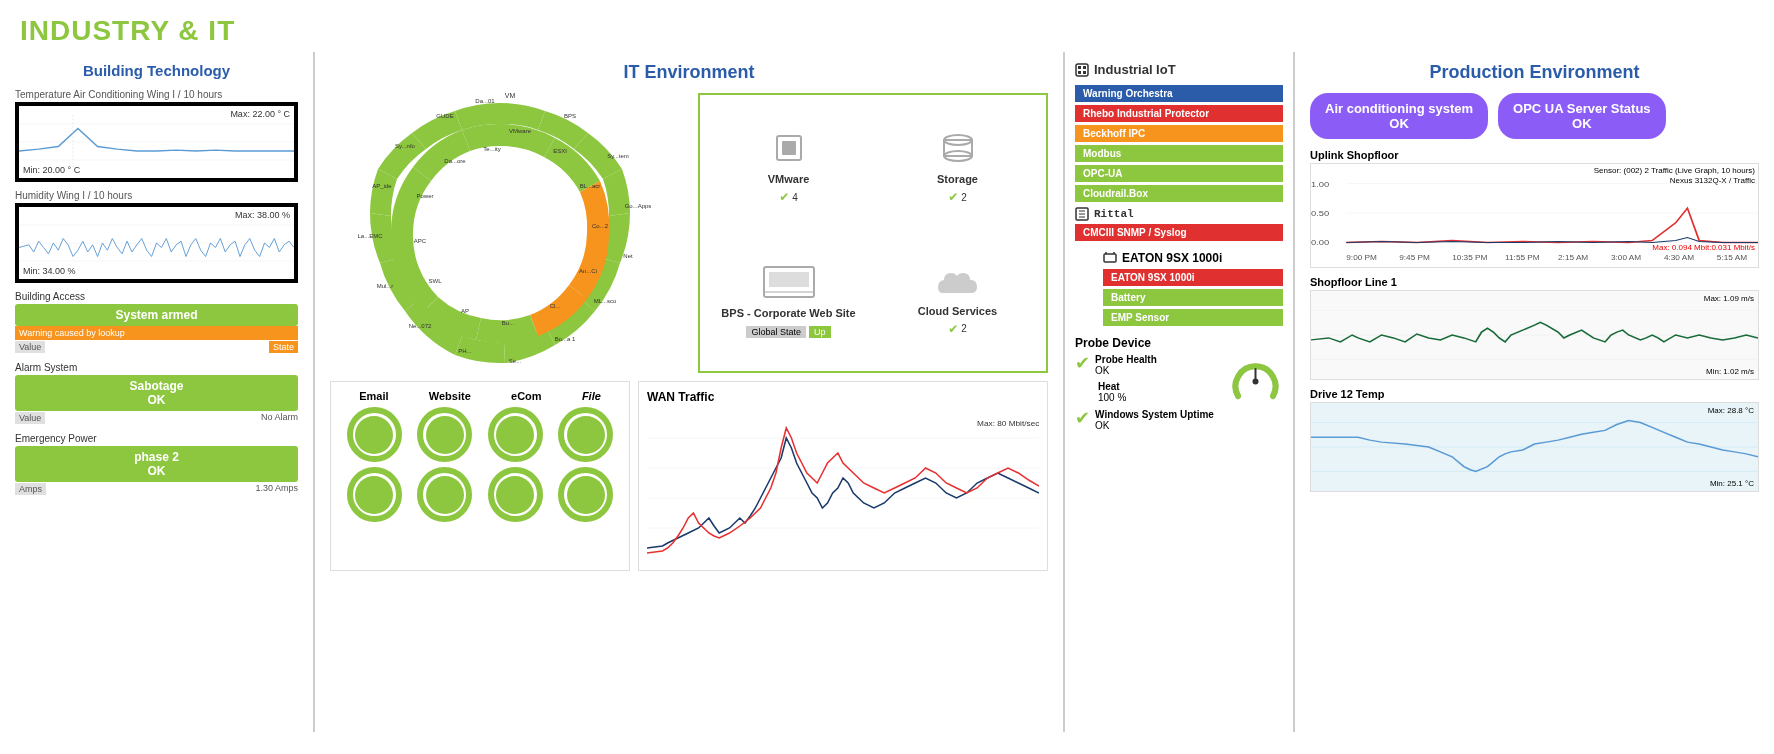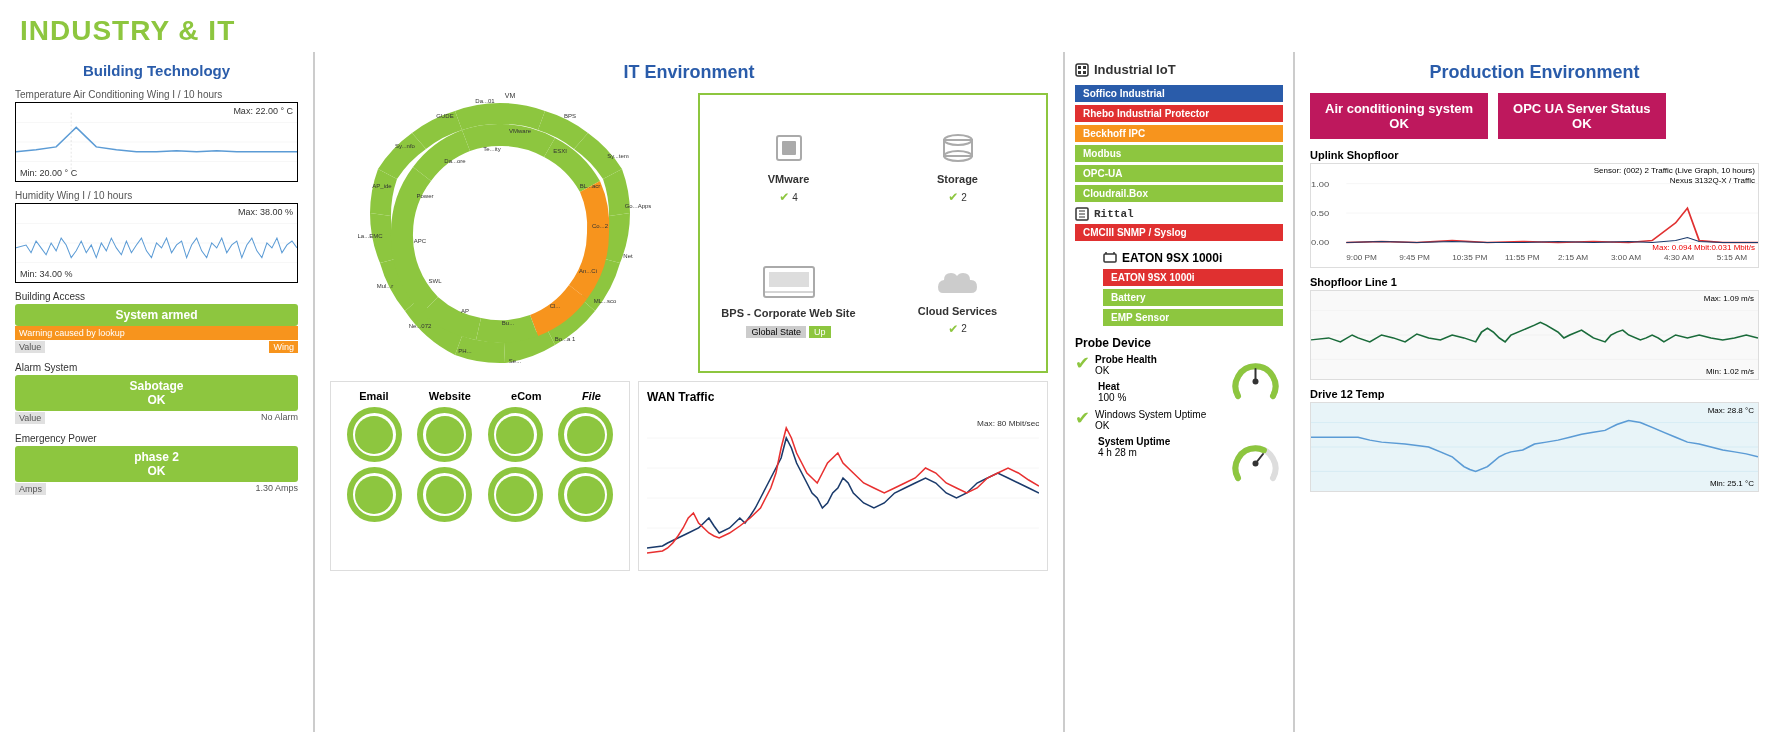--- a/index.html
+++ b/index.html
@@ -9,21 +9,21 @@
     .page-title { font-size: 28px; font-weight: bold; color: #8dc63f; letter-spacing: 1px; }
     
     .main-layout { display: flex; width: 1774px; min-height: 680px; }
     
     
     .left-panel { width: 315px; padding: 10px 15px; border-right: 2px solid #ccc; }
     .section-title { font-size: 15px; font-weight: bold; color: #2a5caa; text-align: center; margin-bottom: 10px; }
     
     .chart-container { margin-bottom: 8px; }
     .chart-label { font-size: 10px; color: #555; margin-bottom: 2px; }
-    .chart-box { border: 1px solid #000000; height: 80px; position: relative; background: #fff; overflow: hidden; }
+    .chart-box { border: 4px solid #000000; height: 80px; position: relative; background: #fff; overflow: hidden; }
     .chart-max { font-size: 9px; color: #333; position: absolute; top: 3px; right: 4px; }
     .chart-min { font-size: 9px; color: #333; position: absolute; bottom: 3px; left: 4px; }
     
     .chart-svg { width: 100%; height: 100%; }
     
     .status-row { margin-bottom: 8px; }
     .status-label { font-size: 10px; color: #333; margin-bottom: 2px; }
     .status-badge { text-align: center; padding: 4px 8px; border-radius: 3px; font-weight: bold; font-size: 12px; }
     .status-green { background: #8dc63f; color: #fff; }
     .status-warning-bar { background: #f7941d; color: #fff; font-size: 9px; padding: 2px 4px; }
@@ -59,21 +59,21 @@
     
     .probe-section { margin-top: 10px; }
     .probe-item { display: flex; align-items: flex-start; gap: 5px; margin-bottom: 5px; }
     
     
     .production-panel { flex: 1; padding: 10px 15px; }
     .prod-title { font-size: 18px; font-weight: bold; color: #2a5caa; text-align: center; margin-bottom: 10px; }
     
     .prod-top-row { display: flex; gap: 10px; margin-bottom: 10px; }
     .prod-badge { padding: 8px 15px; text-align: center; min-width: 140px; }
-    .prod-badge-green { background: #be185d; color: #fff; }
+    .prod-badge-green { background: #8b5cf6; color: #fff; border-radius: 18px; }
     .prod-badge-title { font-size: 13px; font-weight: bold; }
     .prod-badge-ok { font-size: 13px; font-weight: bold; }
     
     .uplink-section { margin-bottom: 8px; }
     
     .shopfloor-section { margin-bottom: 8px; }
     
     .drive-section { }
   </style>
 </head>
@@ -116,21 +116,21 @@
         <span class="chart-min">Min: 34.00 %</span>
       </div>
     </div>
 
     <div class="status-row">
       <div class="status-label">Building Access</div>
       <div class="status-badge status-green">System armed</div>
       <div class="status-warning-bar">Warning caused by lookup</div>
       <div class="status-value-row">
         <span class="value-tag">Value</span>
-        <span class="alarm-tag">Wing</span>
+        <span class="alarm-tag">State</span>
       </div>
     </div>
 
     <div class="status-row">
       <div class="status-label">Alarm System</div>
       <div class="status-badge status-green">
         <div>Sabotage</div>
         <div>OK</div>
       </div>
       <div class="status-value-row">
@@ -344,21 +344,21 @@
           <rect x="1" y="1" width="12" height="12" rx="2" fill="none" stroke="#333" stroke-width="1.5"></rect>
           <rect x="3" y="3" width="3" height="3" fill="#333"></rect>
           <rect x="8" y="3" width="3" height="3" fill="#333"></rect>
           <rect x="3" y="8" width="3" height="3" fill="#333"></rect>
           <rect x="8" y="8" width="3" height="3" fill="#333"></rect>
         </svg>
       <span>Industrial IoT</span>
     </div>
 
     <div class="iot-item">
-      <div class="iot-bar iot-blue">Soffico Industrial</div>
+      <div class="iot-bar iot-blue">Warning Orchestra</div>
     </div>
     <div class="iot-item">
       <div class="iot-bar iot-red">Rhebo Industrial Protector</div>
     </div>
     <div class="iot-item">
       <div class="iot-bar iot-orange">Beckhoff IPC</div>
     </div>
     <div class="iot-item">
       <div class="iot-bar iot-green">Modbus</div>
     </div>
@@ -427,42 +427,25 @@
           <path d="M 10,42 A 20,20 0 1,1 45,42" fill="none" stroke="#ddd" stroke-width="6" stroke-linecap="round"></path>
           <path d="M 10,42 A 20,20 0 1,1 45,42" fill="none" stroke="#8dc63f" stroke-width="6" stroke-linecap="round" stroke-dasharray="88 10"></path>
           <line x1="27.5" y1="27.5" x2="27.5" y2="15" stroke="#333" stroke-width="2" stroke-linecap="round"></line>
           <circle cx="27.5" cy="27.5" r="3" fill="#333"></circle>
         </svg>
       </div>
 
       <div class="probe-item">
         <span style="color:#8dc63f;font-size:18px;line-height:1;">✔</span>
         <div>
-          <div style="font-weight:normal;font-size:10px;">Windows System Uptime</div>
+          <div style="font-weight:bold;font-size:10px;">Windows System Uptime</div>
           <div style="font-size:10px;">OK</div>
         </div>
       </div>
 
-      <div style="display:flex;gap:5px;align-items:flex-start;">
-        <div style="flex:1;">
-          <div class="probe-item">
-            <span style="width:18px;"></span>
-            <div>
-              <div style="font-weight:bold;font-size:10px;">System Uptime</div>
-              <div style="font-size:10px;">4 h 28 m</div>
-            </div>
-          </div>
-        </div>
-        <svg width="55" height="55" viewBox="0 0 55 55">
-          <path d="M 10,42 A 20,20 0 1,1 45,42" fill="none" stroke="#ddd" stroke-width="6" stroke-linecap="round"></path>
-          <path d="M 10,42 A 20,20 0 1,1 45,42" fill="none" stroke="#8dc63f" stroke-width="6" stroke-linecap="round" stroke-dasharray="50 48"></path>
-          <line x1="27.5" y1="27.5" x2="35" y2="18" stroke="#333" stroke-width="2" stroke-linecap="round"></line>
-          <circle cx="27.5" cy="27.5" r="3" fill="#333"></circle>
-        </svg>
-      </div>
     </div>
   </div>
 
   <div class="production-panel">
     <div class="prod-title">Production Environment</div>
 
     <div class="prod-top-row">
       <div class="prod-badge prod-badge-green">
         <div class="prod-badge-title">Air conditioning system</div>
         <div class="prod-badge-ok">OK</div>

